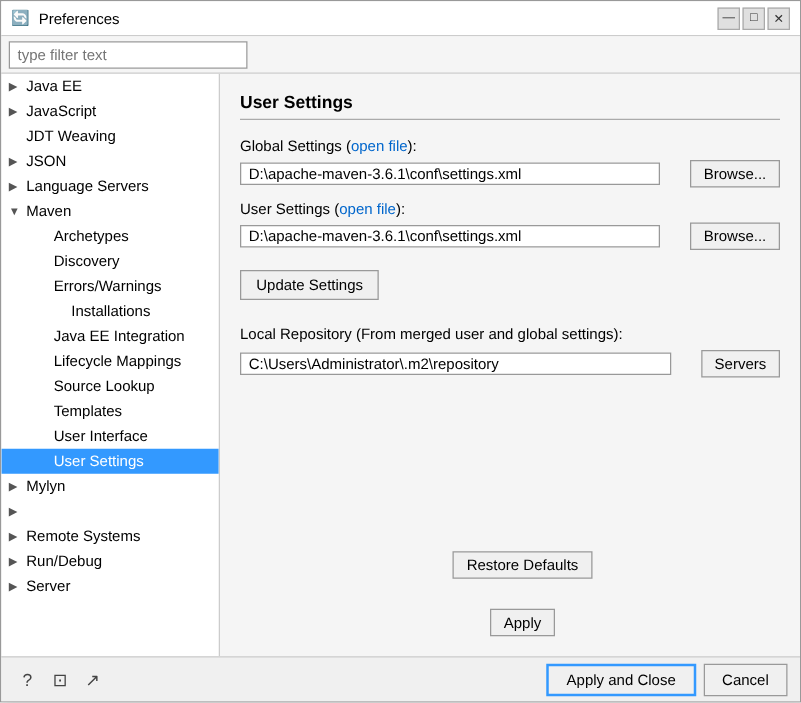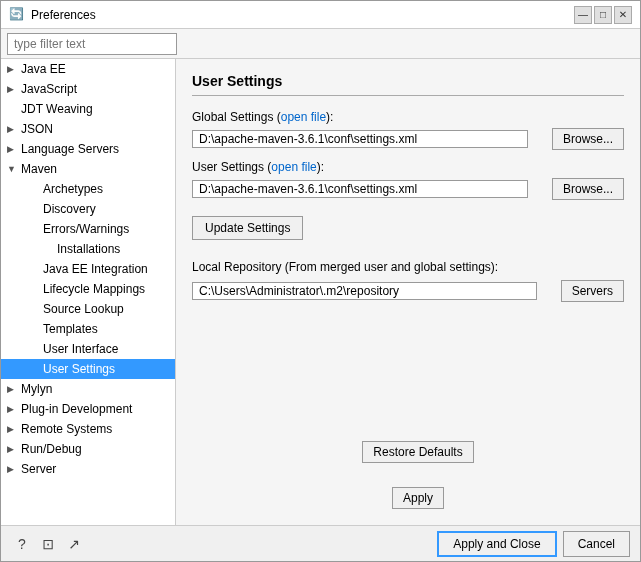--- a/index.html
+++ b/index.html
@@ -67,21 +67,21 @@
       background: #f5f5f5;
       height: 30px;
       border-bottom: 1px solid #ccc;
       display: flex;
       align-items: center;
       padding: 0 6px;
       gap: 4px;
       flex-shrink: 0;
     }
     .filter-input {
-      width: 170px;
+      width: 191px;
       height: 22px;
       border: 1px solid #999;
       padding: 2px 6px;
       font-size: 12px;
       color: #666;
       background: #fff;
     }
 
     .main-area {
       display: flex;
@@ -355,21 +355,20 @@
         <div class="sidebar-item selected" style="padding-left: 28px;">
           <span class="arrow"></span>
           <span>User Settings</span>
         </div>
         <div class="sidebar-item" style="padding-left: 6px;">
           <span class="arrow">▶</span>
           <span>Mylyn</span>
         </div>
         <div class="sidebar-item" style="padding-left: 6px;">
           <span class="arrow">▶</span>
-          <span>Plug-in Development</span>
         </div>
         <div class="sidebar-item" style="padding-left: 6px;">
           <span class="arrow">▶</span>
           <span>Remote Systems</span>
         </div>
         <div class="sidebar-item" style="padding-left: 6px;">
           <span class="arrow">▶</span>
           <span>Run/Debug</span>
         </div>
         <div class="sidebar-item" style="padding-left: 6px;">

